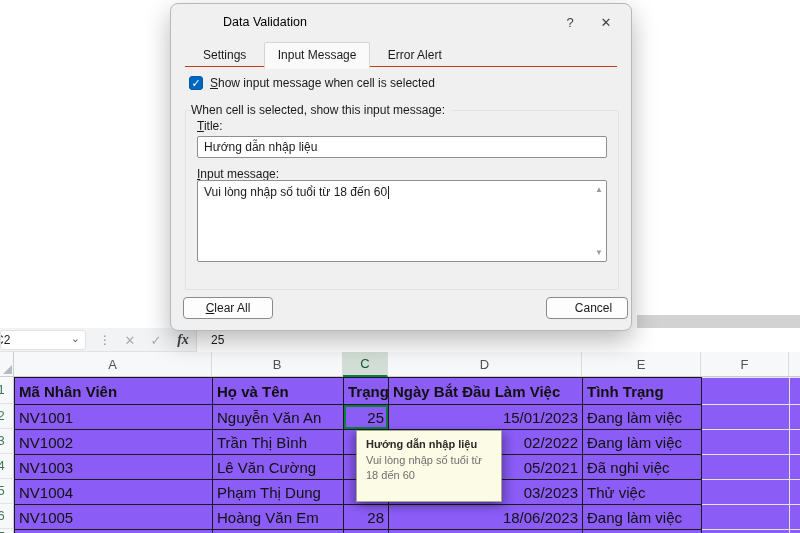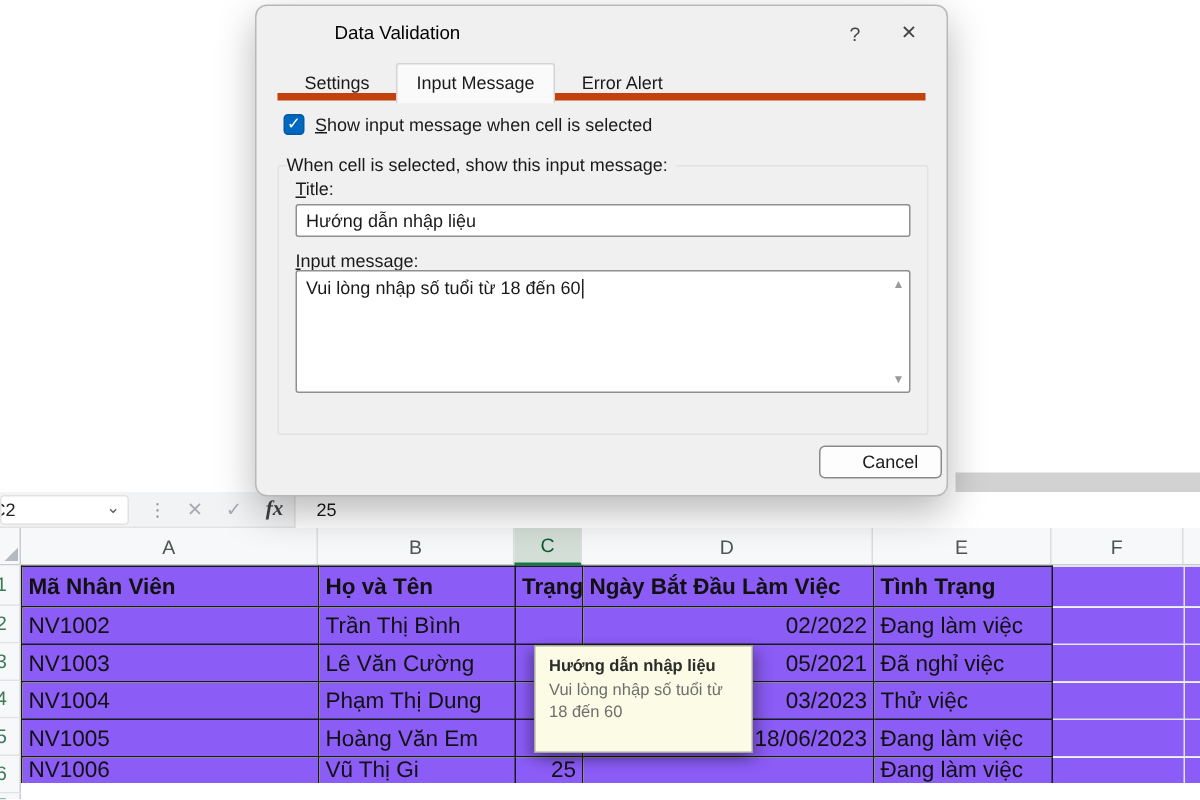--- a/index.html
+++ b/index.html
@@ -62,21 +62,21 @@
   
   .dialog { position:absolute; left:170px; top:3px; width:462px; height:328px; background:#f0f0f0;
     border:1px solid #b8b8b8; border-radius:8px; box-shadow:0 10px 26px rgba(0,0,0,.28);
     z-index:100; font-size:12px; color:#1a1a1a; }
   .dlg-title { position:absolute; left:16px; top:11px; font-size:12.5px; color:#000000;margin-left:36px; }
   .dlg-help, .dlg-close { position:absolute; top:6px; width:26px; height:24px; display:flex;
     align-items:center; justify-content:center; color:#444; font-size:13px; border-radius:4px; cursor:default; }
   .dlg-help { right:48px; }
   .dlg-close { right:12px; }
 
-  .tabs { position:absolute; left:14px; right:14px; top:37px; height:26px; border-bottom:5px solid #c2410c; padding-left:4px; }
+  .tabs { position:absolute; left:14px; right:14px; top:37px; height:26px; border-bottom:1px solid #c2410c; padding-left:4px; }
   .tab { display:inline-block; padding:5px 13px 6px 13px; position:relative; top:1px;
     border:1px solid transparent; color:#1a1a1a; cursor:default; }
   .tab.active { background:#fafafa; border:1px solid #d4d4d4; border-bottom:1px solid #fafafa; border-radius:2px 2px 0 0; }
 
   .cb-row { position:absolute; left:18px; top:72px; display:flex; align-items:center; gap:7px; }
   .checkbox { width:14px; height:14px; background:#0067c0; border:1px solid #005ba1; border-radius:3px;
     color:#fff; font-size:11px; line-height:13px; text-align:center; }
   .accel { text-decoration:underline; }
 
   .groupbox { position:absolute; left:14px; top:106px; width:434px; height:180px;
@@ -171,20 +171,29 @@
         <tr style="height:27px;">
       <td class="hdr">Mã Nhân Viên</td>
       <td class="hdr">Họ và Tên</td>
       <td class="hdr">Trạng</td>
       <td class="hdr">Ngày Bắt Đầu Làm Việc</td>
       <td class="hdr">Tình Trạng</td>
       <td class="ghostL"></td>
       <td class="ghost"></td>
     </tr>
     <tr style="height:25px;">
+      <td class="data">NV1001</td>
+      <td class="data">Nguyễn Văn An</td>
+      <td class="data num selcell">25</td>
+      <td class="data num">15/01/2023</td>
+      <td class="data">Đang làm việc</td>
+      <td class="ghostL"></td>
+      <td class="ghost"></td>
+    </tr>
+    <tr style="height:25px;">
       <td class="data">NV1002</td>
       <td class="data">Trần Thị Bình</td>
       <td class="data num"></td>
       <td class="data num">02/2022</td>
       <td class="data">Đang làm việc</td>
       <td class="ghostL"></td>
       <td class="ghost"></td>
     </tr>
     <tr style="height:25px;">
       <td class="data">NV1003</td>
@@ -254,16 +263,19 @@
       <span>Hướng dẫn nhập liệu</span>
     </div>
 
     <div class="fld-label lbl-msg"><span class="accel">I</span><span>nput message:</span></div>
     <div class="txt-area">
       <span>Vui lòng nhập số tuổi từ 18 đến 60</span><span class="caret"></span>
       <span class="sb-up">▲</span>
       <span class="sb-dn">▼</span>
     </div>
 
+    <div class="btn btn-clear">
+        <span><span class="accel">C</span><span>lear All</span></span>
+      </div>
     <div class="btn btn-cancel">Cancel</div>
   </div>
 
 </div>
 
 </body></html>

